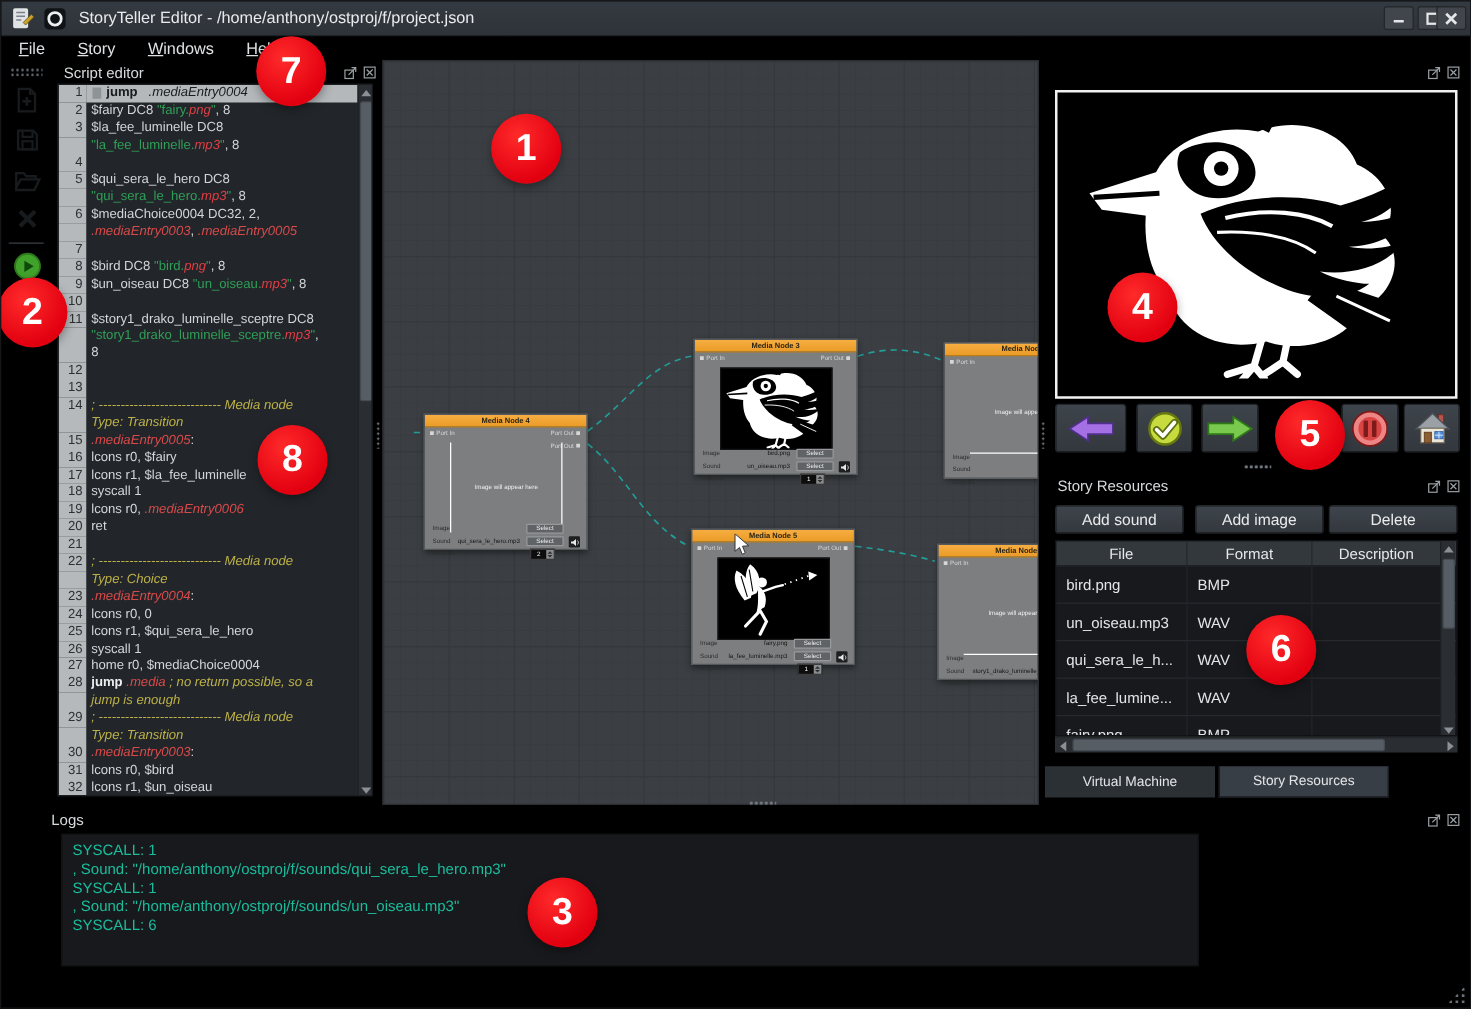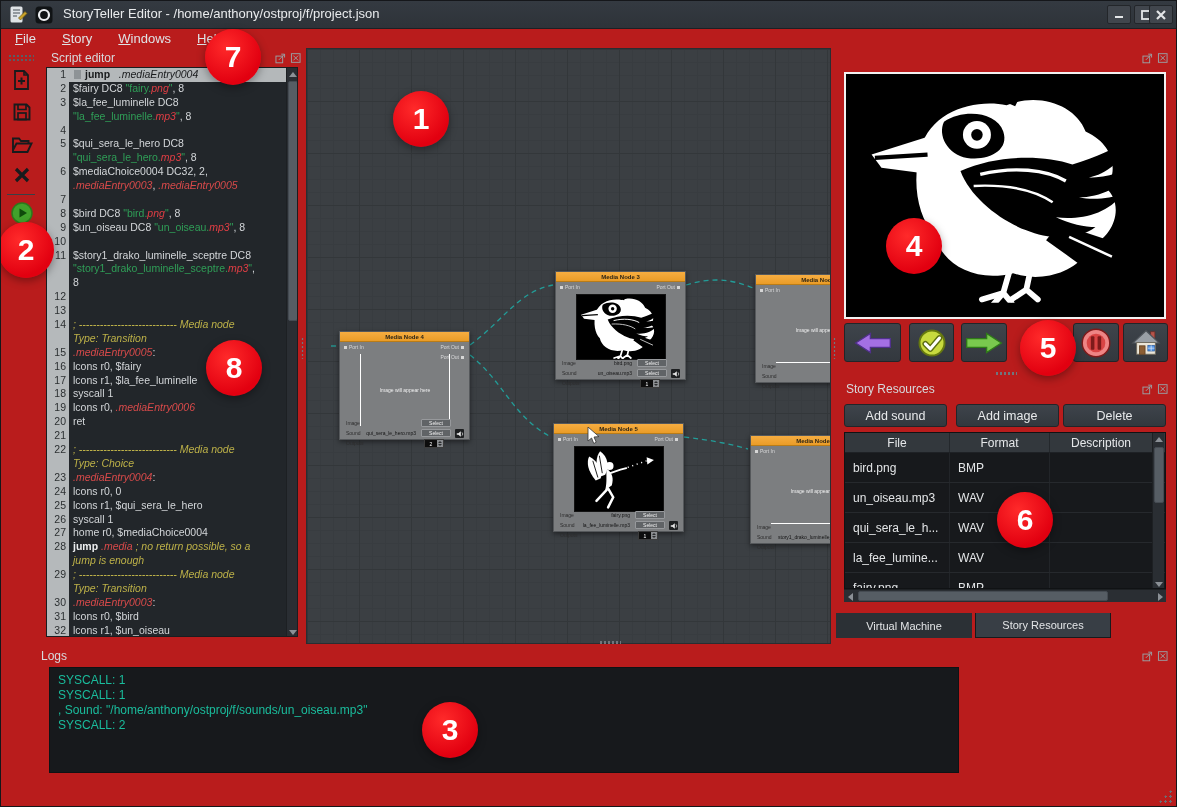--- a/index.html
+++ b/index.html
@@ -1,17 +1,17 @@
 <!DOCTYPE html>
 <html><head>
 <meta charset="utf-8">
 <style>
   html,body{margin:0;padding:0;background:#17191b;}
   *{box-sizing:border-box;font-family:"Liberation Sans",sans-serif;}
-  .window{position:relative;width:1177px;height:807px;background:#b91c1c;border:1px solid #15171a;overflow:hidden;}
+  .window{position:relative;width:1177px;height:807px;background:#000000;border:1px solid #15171a;overflow:hidden;}
 
   
   .titlebar{position:absolute;left:0;top:0;width:1177px;height:28px;background:linear-gradient(#343a41,#2e3339);border-bottom:1px solid #1d2024;}
   .app-ic{position:absolute;top:4px;width:20px;height:20px;}
   .tb-title{position:absolute;left:62px;top:5px;font-size:13px;color:#e9ebed;white-space:nowrap;}
   .winbtn{position:absolute;top:4px;width:24px;height:19px;background:#41464d;border:1px solid #23262a;border-radius:2px;display:flex;align-items:center;justify-content:center;}
   
   .menubar{position:absolute;left:0;top:28px;width:1177px;height:19px;display:flex;align-items:center;padding-left:14px;gap:26px;}
   .menu-item{font-size:13px;color:#dfe2e5;}
   .menu-item u{text-decoration:underline;}
@@ -576,23 +576,24 @@
       </svg>
     <svg class="dkic" viewBox="0 0 12 12">
         <rect x="1.5" y="1.5" width="9" height="9" fill="none" stroke="#9aa0a4"></rect>
         <path d="M3.5,3.5 L8.5,8.5 M8.5,3.5 L3.5,8.5" stroke="#9aa0a4"></path>
       </svg>
   </div>
   <div class="grip-h" style="left:598px;top:639px"></div>
   <div class="logbox">
     <div id="log-lines">
         <div class="logline">SYSCALL: 1</div>
+        <div class="logline">, Sound: "/home/anthony/ostproj/f/sounds/qui_sera_le_hero.mp3"</div>
         <div class="logline">SYSCALL: 1</div>
         <div class="logline">, Sound: "/home/anthony/ostproj/f/sounds/un_oiseau.mp3"</div>
-        <div class="logline">SYSCALL: 2</div>
+        <div class="logline">SYSCALL: 6</div>
       </div>
     <div class="vscroll" style="left:1101px;top:0;height:104px">
       <div class="sb-ar" style="top:0">
           <span class="tri-up"></span>
         </div>
       <div class="sb-ar" style="top:92px">
           <span class="tri-dn"></span>
         </div>
       <div class="sb-thumb" style="top:14px;height:48px"></div>
     </div>

